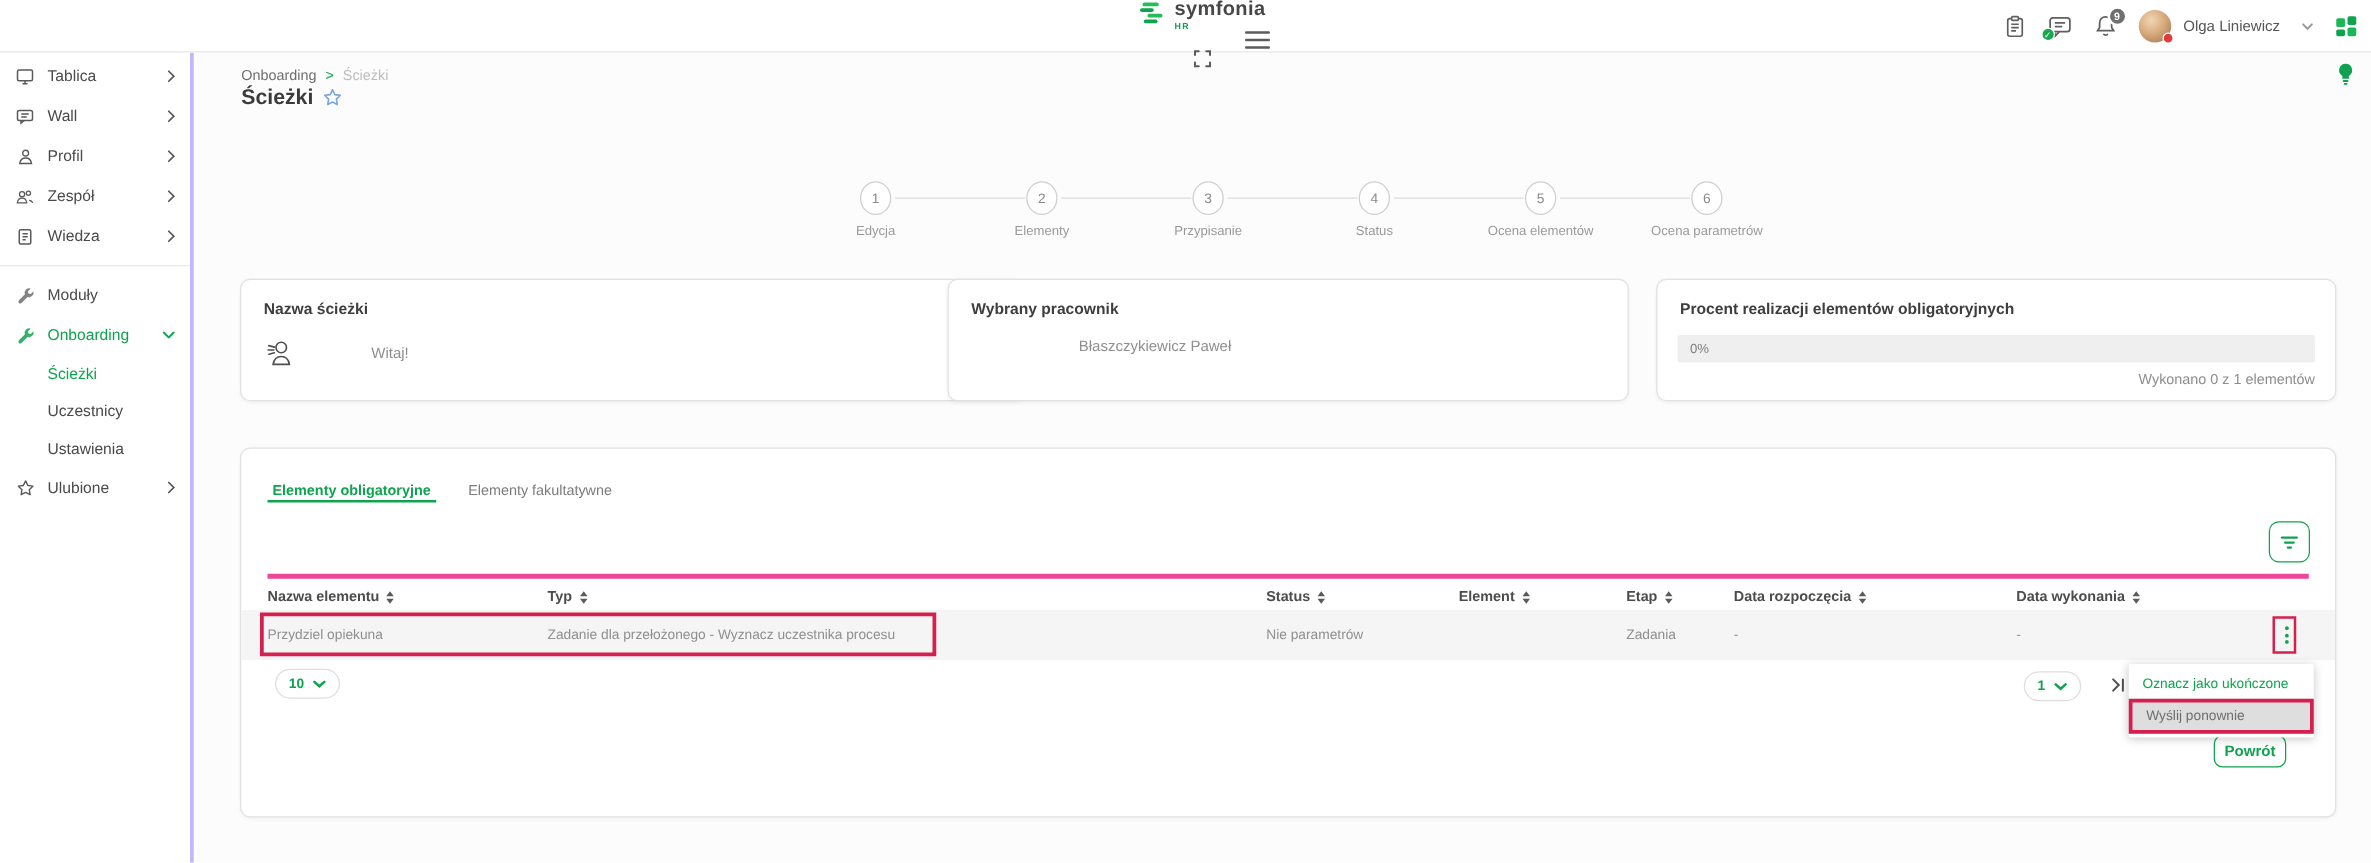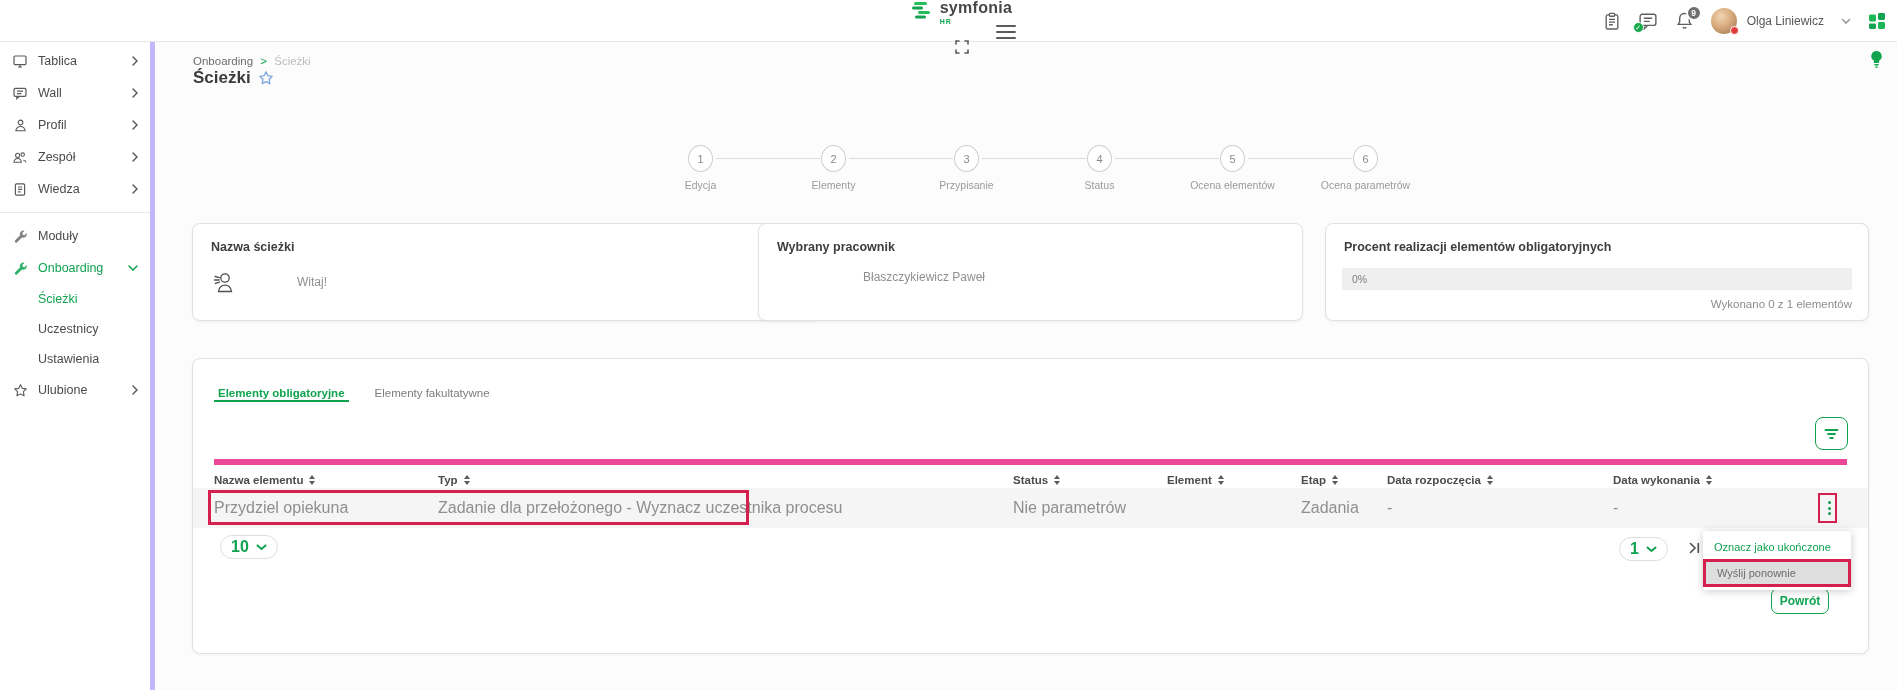--- a/index.html
+++ b/index.html
@@ -21,21 +21,21 @@
   .fullscr{margin-left:27px;cursor:pointer;}
   .top-right{position:absolute;right:11px;top:0;height:42px;display:flex;align-items:center;gap:17px;}
   .tico{position:relative;cursor:pointer;color:#5f5f5f;}
   .badge-num{position:absolute;top:-6px;right:-8px;width:16px;height:16px;border-radius:50%;background:#6f6f6f;border:2px solid #fff;color:#fff;font-size:8.5px;font-weight:700;display:flex;align-items:center;justify-content:center;}
   .badge-chk{position:absolute;bottom:-3px;left:-5px;width:11px;height:11px;border-radius:50%;background:#18a94c;border:1.5px solid #fff;color:#fff;font-size:7px;display:flex;align-items:center;justify-content:center;}
   .avatar{width:26px;height:26px;border-radius:50%;background:radial-gradient(circle at 38% 32%,#f0d6b4 0%,#d8ab7d 45%,#9a6f4c 100%);position:relative;}
   .avatar .dot{position:absolute;right:-2px;bottom:-1px;width:9px;height:9px;border-radius:50%;background:#e23b3b;border:1.5px solid #fff;}
   .uname{font-size:12px;color:#565656;margin-left:-7px;}
 
   
-  .sidebar{position:absolute;left:0;top:42px;bottom:0;width:155px;background:#fff;border-right:5px solid #c4b5fd;padding-top:3px;z-index:30;}
+  .sidebar{position:absolute;left:0;top:42px;bottom:0;width:155px;background:#fff;border-right:3px solid #c4b5fd;padding-top:3px;z-index:30;}
   .nav-item{height:32px;display:flex;align-items:center;gap:10px;padding:0 12px;font-size:12.5px;color:#4a4a4a;cursor:pointer;}
   .nav-item .nav-ic{color:#5a5a5a;display:flex;width:16px;justify-content:center;}
   .nav-item .lbl{flex:1;}
   .nav-item.green,.nav-item.green .nav-ic{color:var(--green);}
   .nav-div{height:1px;background:#e9e9e9;margin:7px 0;}
   .sub-item{height:30px;display:flex;align-items:center;padding-left:38px;font-size:12.5px;color:#4a4a4a;cursor:pointer;}
   .sub-item.green{color:var(--green);}
 
   
   .main{position:absolute;left:156px;top:42px;right:0;bottom:0;background:#fcfcfc;text-decoration:underline;}
@@ -67,36 +67,36 @@
   .pbar .plabel{position:absolute;left:10px;top:0;bottom:0;display:flex;align-items:center;font-size:10.5px;color:#7d7d7d;}
   .psummary{margin-top:8px;text-align:right;padding-right:16px;font-size:11.5px;color:#8d8d8d;}
 
   
   .tcard{left:36px;top:316px;width:1677px;height:296px;}
   .tabs{position:absolute;left:21px;top:28px;display:flex;gap:22px;}
   .tab{font-size:11.5px;color:#7c7c7c;padding:0 4px 1px 4px;cursor:pointer;}
   .tab.active{color:var(--green);font-weight:700;border-bottom:2px solid var(--green);}
   .filter-btn{position:absolute;right:20px;top:58px;width:33px;height:33px;border:1px solid var(--green);border-radius:8px;background:#fff;cursor:pointer;display:flex;align-items:center;justify-content:center;}
   .tgrid{display:grid;grid-template-columns:224px 575px 154px 134px 86px 226px 196px 40px;}
-  .thead{position:absolute;left:21px;right:21px;top:100px;border-top:6px solid #ec4899;padding-top:9px;}
+  .thead{position:absolute;left:21px;right:21px;top:100px;border-top:4px solid #ec4899;padding-top:9px;}
   .th{font-size:11.5px;font-weight:700;color:#4c4c4c;display:flex;align-items:center;cursor:pointer;}
   .sort{display:inline-flex;flex-direction:column;gap:2px;margin-left:6px;}
   .sort i{display:block;width:0;height:0;border-left:3.5px solid transparent;border-right:3.5px solid transparent;}
   .sort .up{border-bottom:4px solid #5a5a5a;}
   .sort .dn{border-top:4px solid #5a5a5a;}
   .trow{position:absolute;left:0;right:0;top:129px;height:40px;background:#f5f5f5;padding:0 21px;align-items:center;}
-  .td{font-size:16px;color:#8f8f8f;display:flex;align-items:center;height:40px;}
+  .td{font-size:11px;color:#8f8f8f;display:flex;align-items:center;height:40px;}
   .kebab-cell{position:relative;justify-content:center;}
   .kebab{display:flex;flex-direction:column;gap:2.5px;align-items:center;cursor:pointer;padding:4px;}
   .kebab i{width:3px;height:3px;border-radius:50%;background:var(--green);}
   .annot-row{position:absolute;left:15px;top:2px;width:541px;height:35px;border:3px solid var(--annot);pointer-events:none;z-index:5;}
   .annot-kebab{position:absolute;left:9px;top:5px;width:19px;height:30px;border:2.5px solid var(--annot);pointer-events:none;z-index:5;}
 
   
-  .pill{position:absolute;height:24px;border:1px solid #dedede;border-radius:14px;background:#fff;display:flex;align-items:center;gap:7px;padding:0 10px;cursor:pointer;font-size:16px;font-weight:700;color:var(--green);}
+  .pill{position:absolute;height:24px;border:1px solid #dedede;border-radius:14px;background:#fff;display:flex;align-items:center;gap:7px;padding:0 10px;cursor:pointer;font-size:11px;font-weight:700;color:var(--green);}
   .pill-size{left:27px;top:176px;}
   .pill-page{left:1426px;top:178px;}
   .lastpage{position:absolute;left:1496px;top:183px;color:#4f4f4f;cursor:pointer;}
   .ctx-menu{position:absolute;left:1510px;top:172px;width:148px;background:#fff;border-radius:2px;box-shadow:0 1px 8px rgba(0,0,0,.22);padding:3px 0;z-index:20;}
   .ctx-item{height:25px;display:flex;align-items:center;padding:0 11px;font-size:11px;cursor:pointer;}
   .ctx-item.green{color:var(--green);}
   .ctx-item.sel{background:#dedede;color:#6d6d6d;border:3px solid var(--annot);height:28px;}
   .back-btn{position:absolute;left:1578px;top:229px;width:58px;height:26px;background:#fff;border:1.5px solid var(--green);border-radius:7px;color:var(--green);font-size:12px;font-weight:700;cursor:pointer;font-family:inherit;}
 </style>
 </head>

